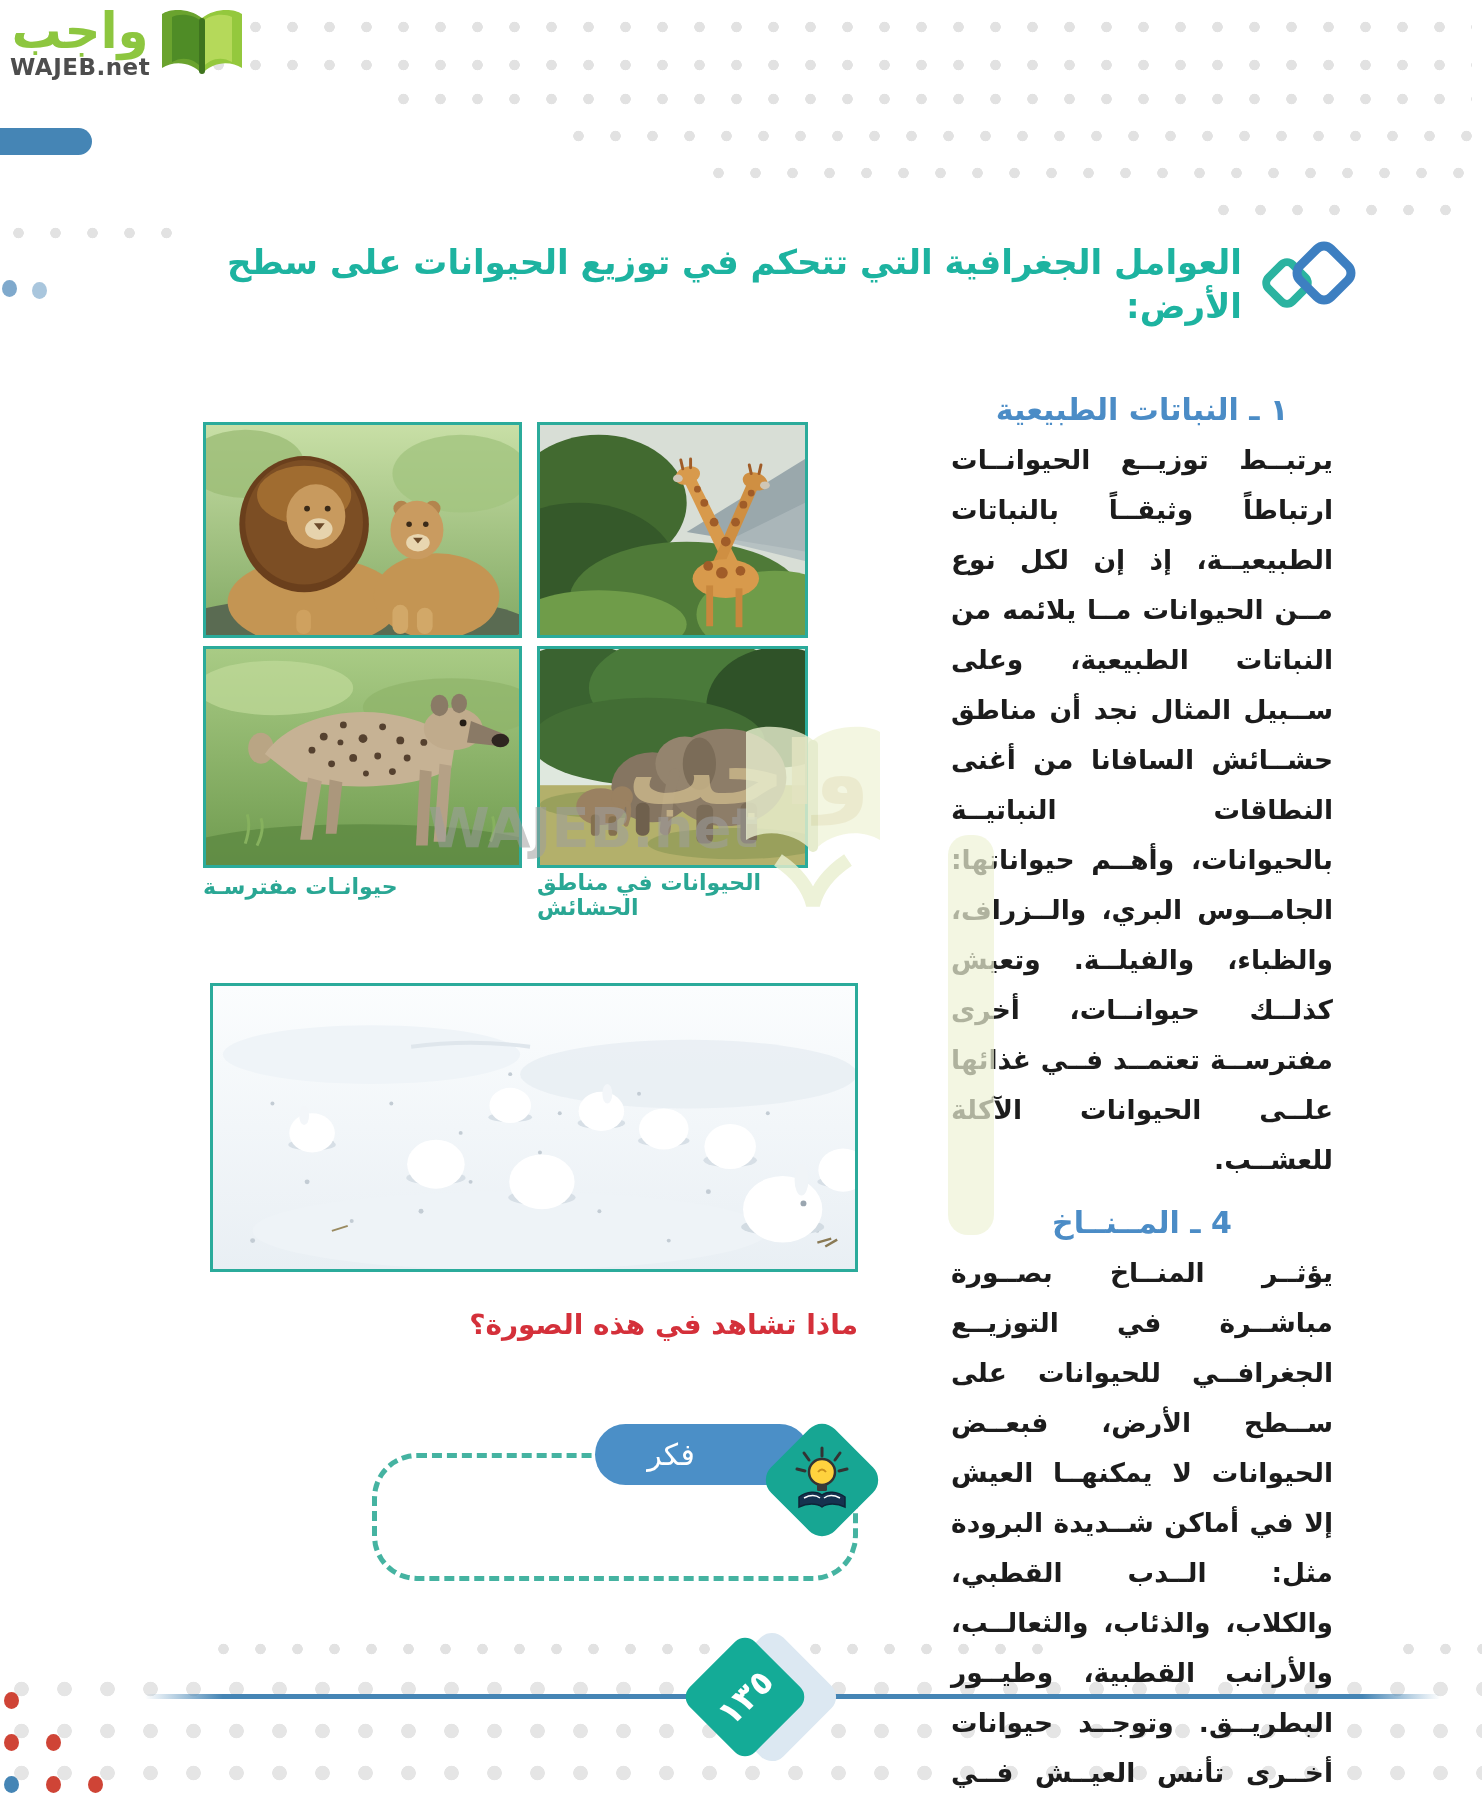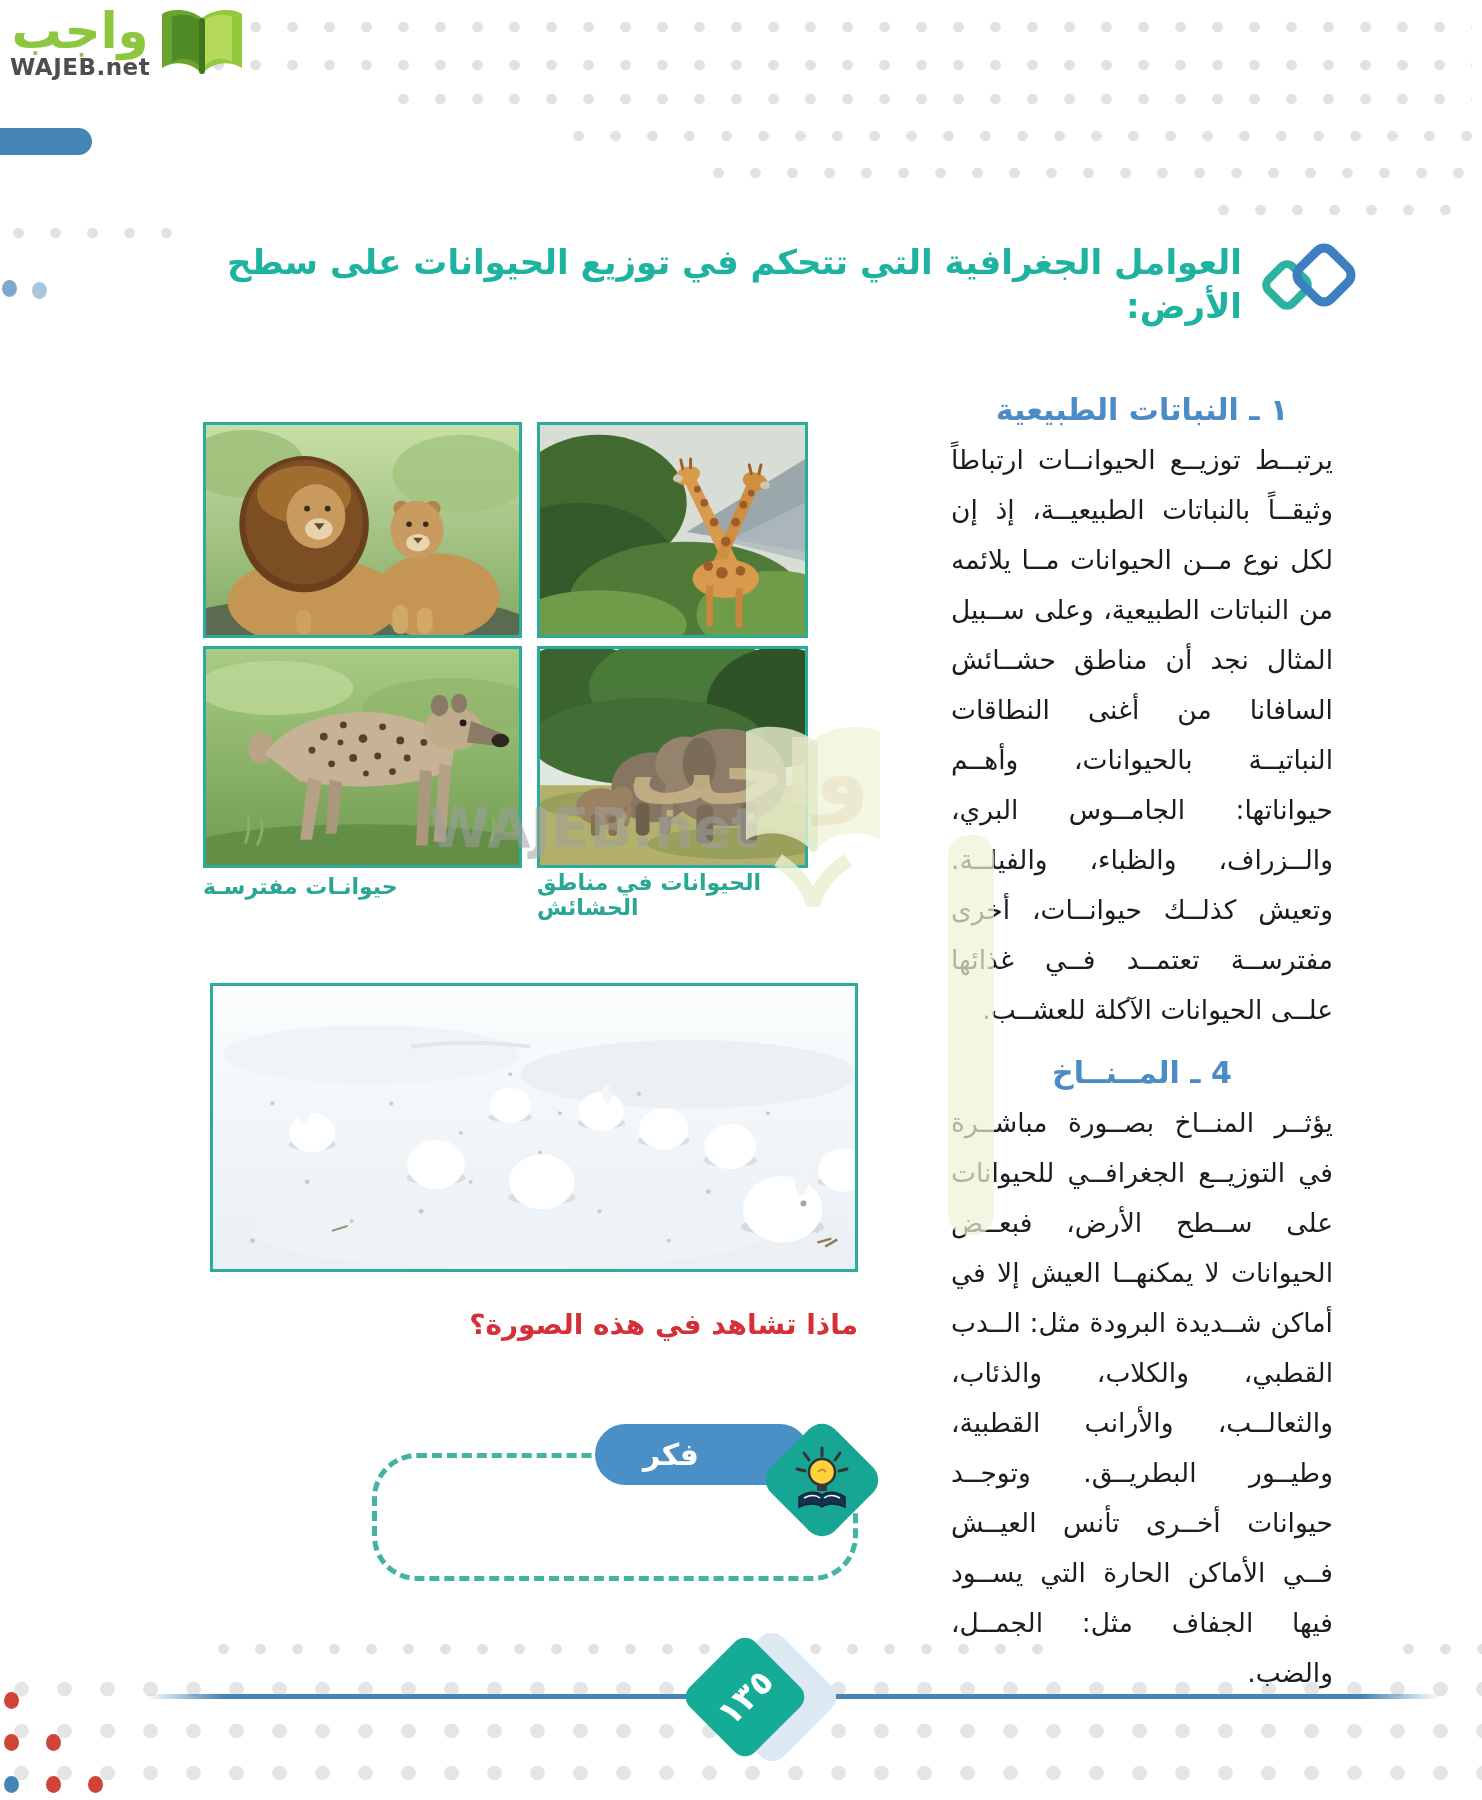--- a/index.html
+++ b/index.html
@@ -16,49 +16,49 @@
   .logo-text{display:flex;flex-direction:column;align-items:center;line-height:1;}
   .logo-ar{color:#8dc63f;font-size:50px;font-weight:bold;}
   .logo-en{color:#4d4d4d;font-size:23px;font-weight:bold;letter-spacing:.5px;}
   
   .header-bar{position:absolute;left:0;top:128px;width:92px;height:27px;background:#4585b5;
               border-radius:0 14px 14px 0;}
   .header-text{position:absolute;left:160px;top:118px;width:545px;direction:rtl;text-align:right;
                color:#4585b5;font-size:30px;font-weight:bold;}
   
   .title-row{position:absolute;left:175px;top:240px;width:1185px;direction:rtl;display:flex;
-             align-items:center;gap:14px;z-index:2;}
+             align-items:flex-start;gap:14px;z-index:2;}
   .title-text{margin:0;color:#1db3a0;font-size:34px;font-weight:bold;line-height:1.3;}
   .intro-text{position:absolute;left:150px;top:338px;width:1182px;direction:rtl;text-align:right;
               color:#1f1f1f;font-size:29px;font-weight:bold;z-index:2;}
   
   .text-col{position:absolute;left:951px;top:392px;width:382px;z-index:2;}
   .sec-heading{margin:0 0 8px 0;color:#4b8cc6;font-size:30px;font-weight:bold;direction:rtl;text-align:center;}
   .sec-body{margin:0 0 20px 0;color:#1c1c1c;font-size:26.5px;line-height:50px;direction:rtl;
-            text-align:justify;text-justify:inter-word;}
+            text-align:justify;text-justify:inter-word;font-weight:bold;}
   .sec-heading.second{margin-top:6px;}
   
   .photo-grid{position:absolute;left:203px;top:422px;display:grid;
               grid-template-columns:319px 271px;grid-template-rows:216px 222px;gap:8px 15px;z-index:1;}
   .photo{border:3px solid #2bab9b;box-sizing:border-box;overflow:hidden;background:#cfe0b8;}
   .photo svg{display:block;width:100%;height:100%;}
   .cap{position:absolute;color:#2aa794;font-size:22px;font-weight:bold;text-align:left;direction:rtl;z-index:2;}
   .cap-left{left:203px;top:874px;width:319px;}
   .cap-right{left:537px;top:870px;width:271px;}
   .snow-photo{position:absolute;left:210px;top:983px;width:648px;height:289px;border:3px solid #2bab9b;
               box-sizing:border-box;overflow:hidden;z-index:1;}
   .snow-photo svg{display:block;width:100%;height:100%;}
   .red-question{position:absolute;left:400px;top:1308px;width:458px;direction:rtl;text-align:right;
                 color:#d4303a;font-size:28px;font-weight:bold;z-index:2;}
   
   .think-dashed{position:absolute;left:372px;top:1453px;width:486px;height:128px;
                 border:5px dashed #45b3a1;border-radius:45px;box-sizing:border-box;z-index:4;background:#fff;}
   .think-pill{position:absolute;left:595px;top:1424px;width:215px;height:61px;background:#4b8fc7;
               border-radius:31px;display:flex;align-items:center;justify-content:center;z-index:5;}
-  .think-pill span{color:#ffffff;font-size:30px;font-weight:bold;margin-right:63px;}
+  .think-pill span{color:#ffffff;font-size:30px;font-weight:normal;margin-right:63px;}
   .think-diamond{position:absolute;left:777px;top:1435px;width:90px;height:90px;background:#17a693;
                  border-radius:18px;transform:rotate(45deg);z-index:6;}
   .think-icon{position:absolute;left:787px;top:1445px;width:70px;height:70px;z-index:7;}
   .think-question{position:absolute;left:400px;top:1516px;width:430px;direction:rtl;text-align:center;
                   color:#3a7dbf;font-size:26px;font-weight:bold;z-index:7;}
   
   .wm{pointer-events:none;z-index:3;}
   .wm-ar{position:absolute;left:628px;top:722px;font-size:88px;font-weight:bold;color:#cdb98c;opacity:.8;}
   .wm-en{position:absolute;left:428px;top:795px;font-size:56px;font-weight:bold;color:#9f9f9f;opacity:.55;}
   .wm-book{position:absolute;left:738px;top:720px;width:150px;opacity:.8;}

